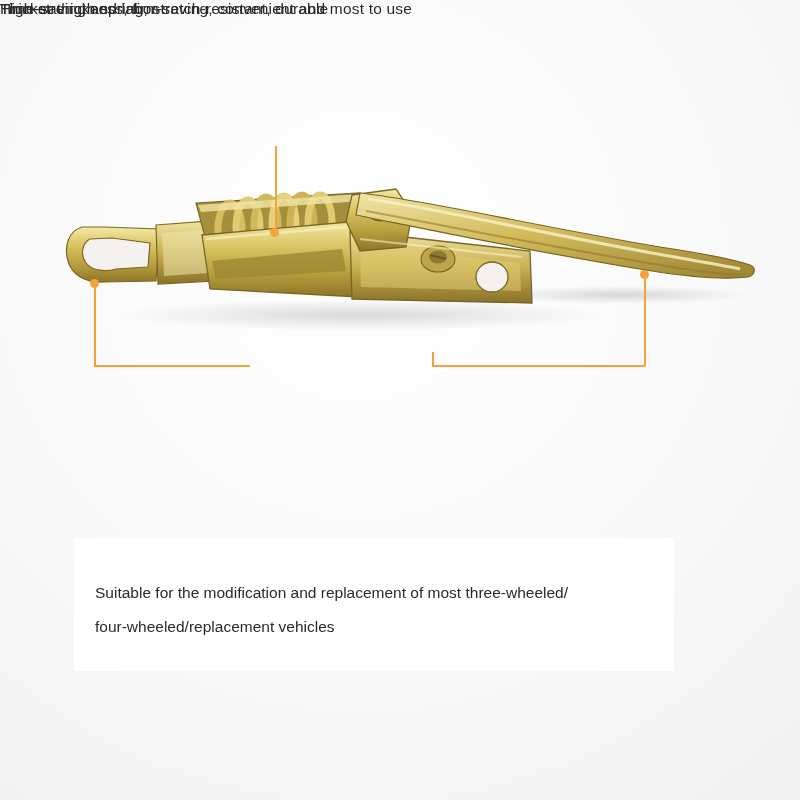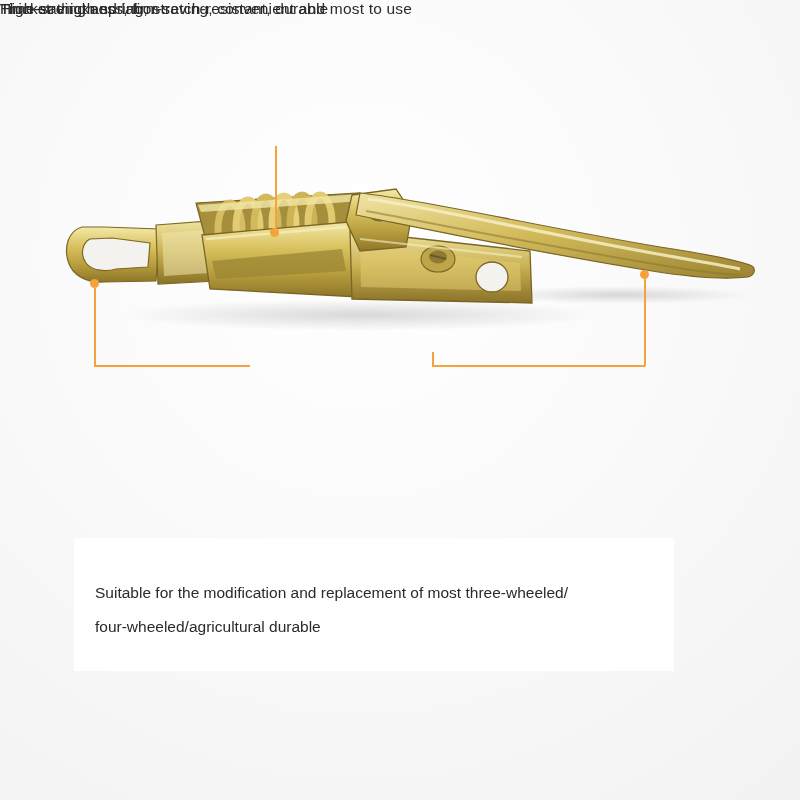--- a/index.html
+++ b/index.html
@@ -189,15 +189,15 @@
   <div class="callout-text">Thicker thickness, firm</div>
 
   <div class="dot" style="left:640px; top:270px;"></div>
   <div class="leader" style="left:644px; top:279px; width:1.6px; height:87px;"></div>
   <div class="leader" style="left:432px; top:365px; width:213px; height:1.6px;"></div>
   <div class="leader" style="left:432px; top:352px; width:1.6px; height:14px;"></div>
   <div class="callout-text">Time-saving and labor-saving, convenient and most to use</div>
 
   <div class="caption-card">
     <div class="line l1">Suitable for the modification and replacement of most three-wheeled/</div>
-    <div class="line l2">four-wheeled/agricultural durable</div>
+    <div class="line l2">four-wheeled/replacement vehicles</div>
   </div>
 </div>
 
 </body></html>

